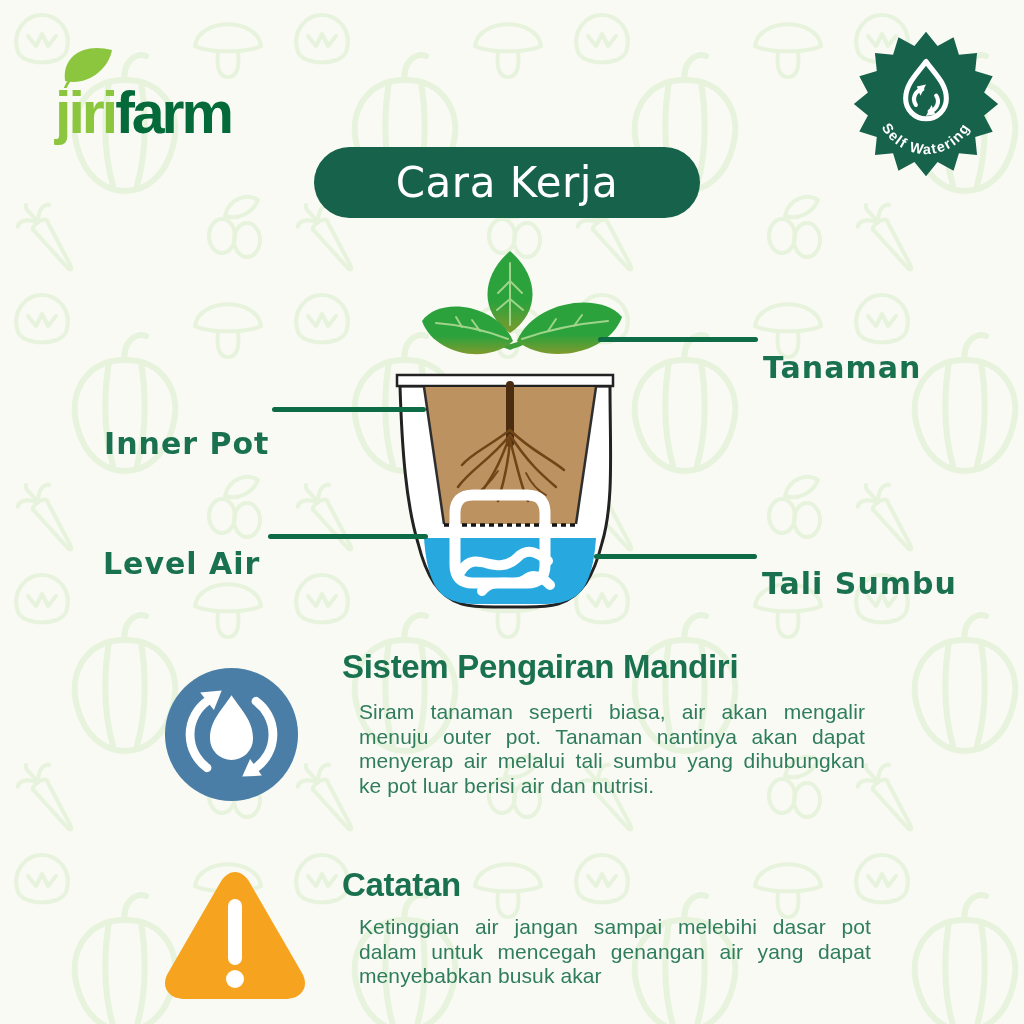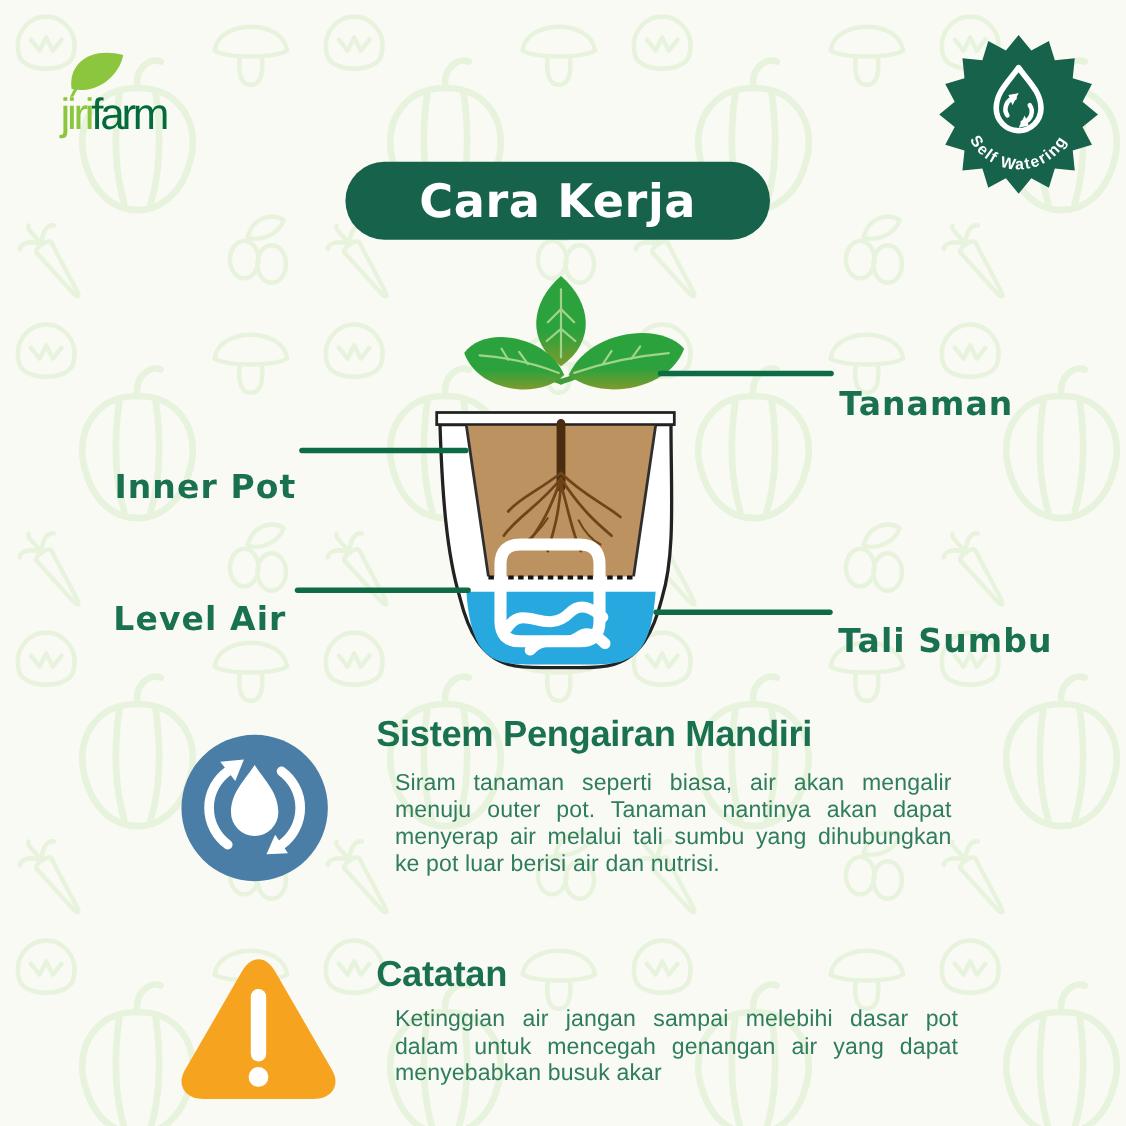--- a/index.html
+++ b/index.html
@@ -20,33 +20,33 @@
   body{
     position:relative;
     background:var(--bg);
     overflow:hidden;
     font-family:"Liberation Sans", sans-serif;
   }
   #bg{position:absolute;left:0;top:0;z-index:0;}
   
   .logo{position:absolute;left:55px;top:40px;width:230px;height:100px;z-index:3;}
   .logo-leaf{position:absolute;left:7px;top:2px;width:54px;height:46px;}
-  .logo-text{position:absolute;left:0;top:44px;font-weight:normal;font-size:40px;letter-spacing:-3px;line-height:1;}
+  .logo-text{position:absolute;left:0;top:44px;font-weight:bold;font-size:59px;letter-spacing:-3px;line-height:1;}
   .logo-text .lt{color:var(--logo-light);}
   .logo-text .ld{color:var(--logo-dark);}
   .badge{position:absolute;left:852px;top:30px;width:148px;height:148px;z-index:3;}
   .badge svg{width:100%;height:100%;}
   
   .title-pill{
     position:absolute;left:314px;top:147px;width:386px;height:71px;z-index:3;
     background:var(--dark-green);border-radius:36px;
     display:flex;align-items:center;justify-content:center;
   }
   .title-pill span{
-    color:#fff;font-weight:bold;font-size:42px;letter-spacing:.5px;
+    color:#fff;font-weight:normal;font-size:42px;letter-spacing:.5px;
     font-family:"DejaVu Sans", sans-serif;
   }
   
   .pot-svg{position:absolute;left:370px;top:235px;width:280px;height:390px;z-index:5;}
   .pointer-line{position:absolute;height:5px;background:var(--line-green);border-radius:3px;z-index:6;}
   .l-tanaman{left:598px;top:337px;width:160px;}
   .l-inner{left:272px;top:407px;width:154px;}
   .l-level{left:268px;top:534px;width:160px;}
   .l-tali{left:594px;top:554px;width:163px;}
   .diagram-label{

